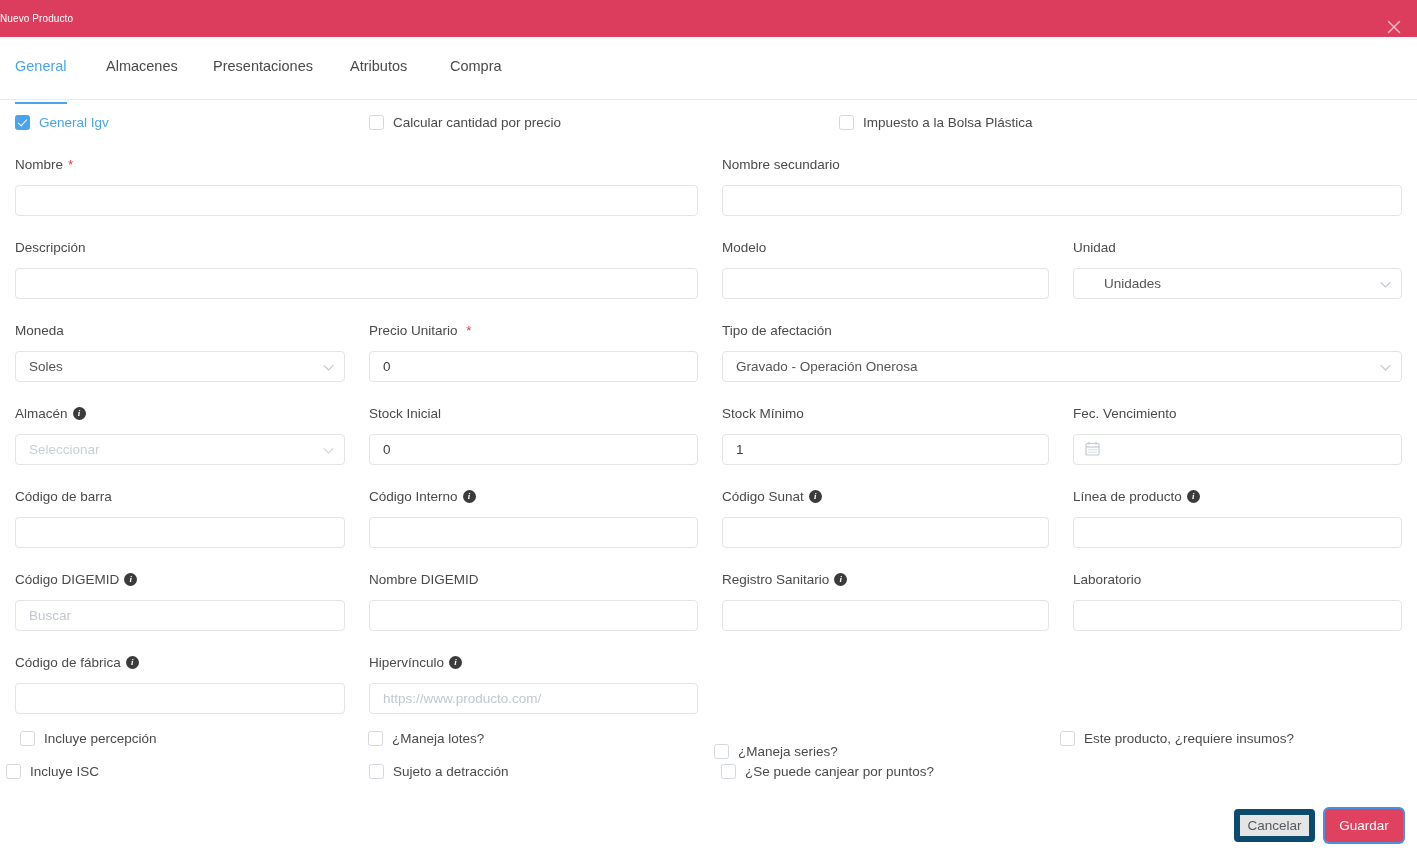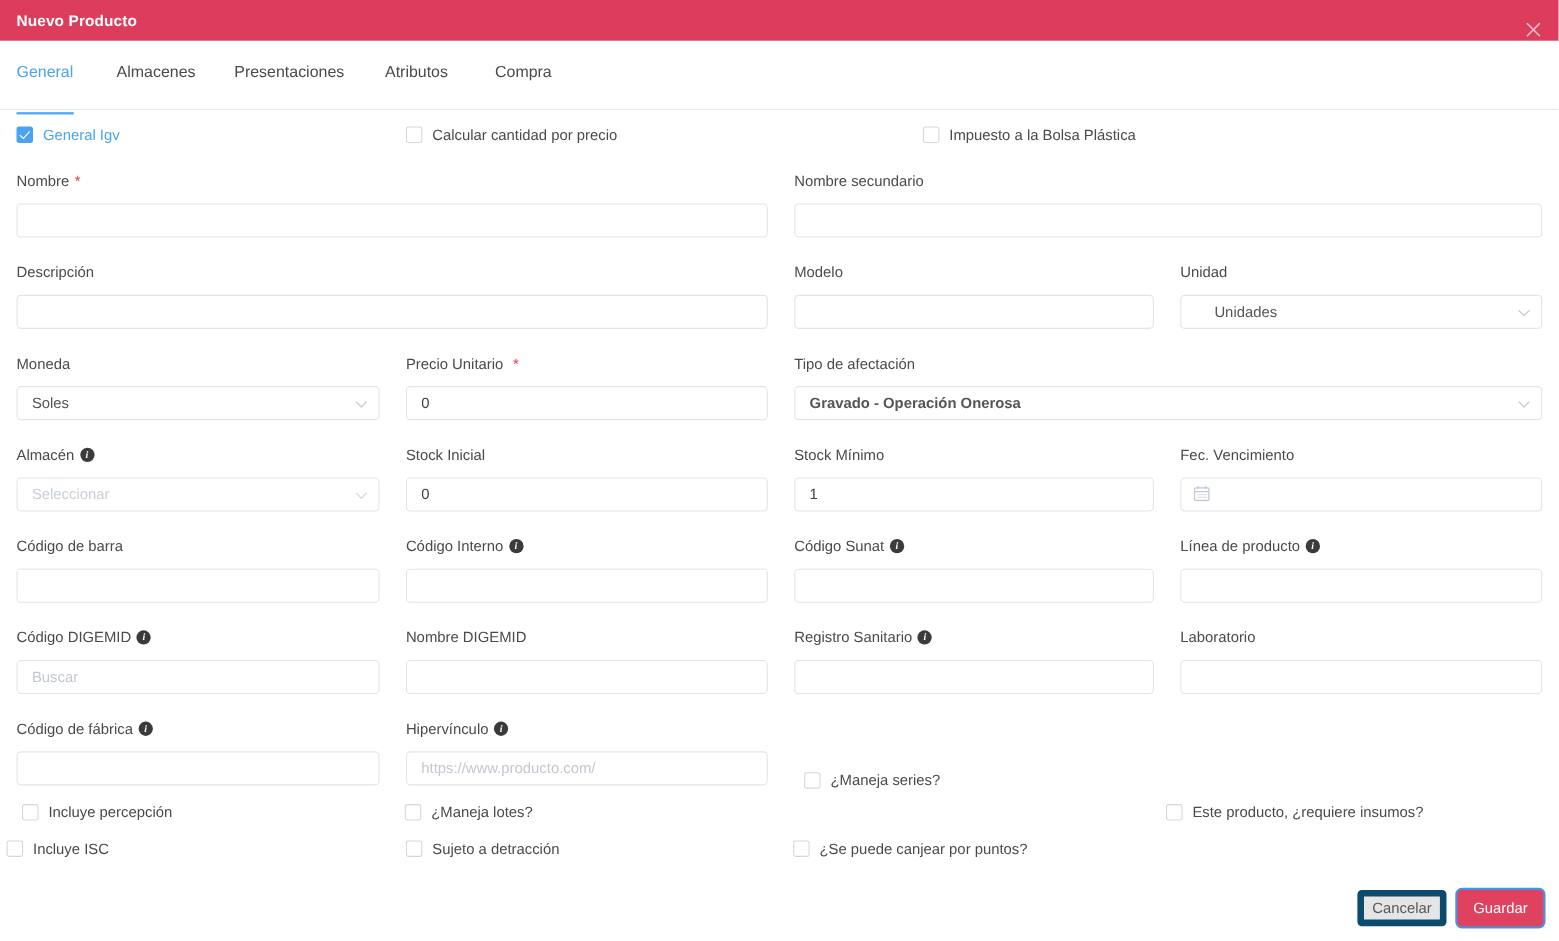--- a/index.html
+++ b/index.html
@@ -11,22 +11,22 @@
   }
   .modal { position: relative; width: 1417px; height: 855px; background:#fff; }
 
   
   .modal-header {
     position: absolute; left:0; top:0; width:1417px; height:37px;
     background:#dd3d5c;
     display:flex; align-items:center;
   }
   .modal-title {
-    color:#fff; font-size:14px; font-weight:700;
-    margin-left:15px; letter-spacing:0.1px;
+    color:#fff; font-size:10px; font-weight:400;
+    letter-spacing:0.1px;
   }
   .close-icon {
     position:absolute; right:14px; top:18px;
     width:18px; height:18px; cursor:pointer;
     display:flex; align-items:center; justify-content:center;
   }
   .close-icon svg { display:block; }
 
   
   .tabs {
@@ -197,21 +197,21 @@
 
   <div class="field-label" style="left:369px; top:323px;">
     <span>Precio Unitario</span>
       <span class="req">&nbsp;*</span>
   </div>
   <input class="inp" style="left: 369px; top: 351px; width: 329px;" value="0">
 
   <div class="field-label" style="left:722px; top:323px;">
     <span>Tipo de afectación</span>
   </div>
-  <div class="sel" style="left:722px; top:351px; width:680px;font-weight:bold;">
+  <div class="sel" style="left:722px; top:351px; width:680px;">
     <span>Gravado - Operación Onerosa</span>
     <span class="chev">
       <svg width="11" height="7" viewBox="0 0 11 7">
           <path d="M1 1 L5.5 5.5 L10 1" stroke="#c9cfd8" stroke-width="1.3" fill="none" stroke-linecap="round"></path>
         </svg>
     </span>
   </div>
 
   <div class="field-label" style="left:15px; top:406px;">
     <span>Almacén</span>
@@ -309,21 +309,21 @@
   <input class="inp" style="left: 369px; top: 683px; width: 329px;" placeholder="https://www.producto.com/">
 
   <div class="cbrow" style="left:20px; top:731px;">
     <span class="cbox"></span>
     <span class="cblabel">Incluye percepción</span>
   </div>
   <div class="cbrow" style="left:368px; top:731px;">
     <span class="cbox"></span>
     <span class="cblabel">¿Maneja lotes?</span>
   </div>
-  <div class="cbrow" style="left:714px; top:702px;margin-left:17px;">
+  <div class="cbrow" style="left:714px; top:744px;">
     <span class="cbox"></span>
     <span class="cblabel">¿Maneja series?</span>
   </div>
   <div class="cbrow" style="left:1060px; top:731px;">
     <span class="cbox"></span>
     <span class="cblabel">Este producto, ¿requiere insumos?</span>
   </div>
 
   <div class="cbrow" style="left:6px; top:764px;">
     <span class="cbox"></span>

